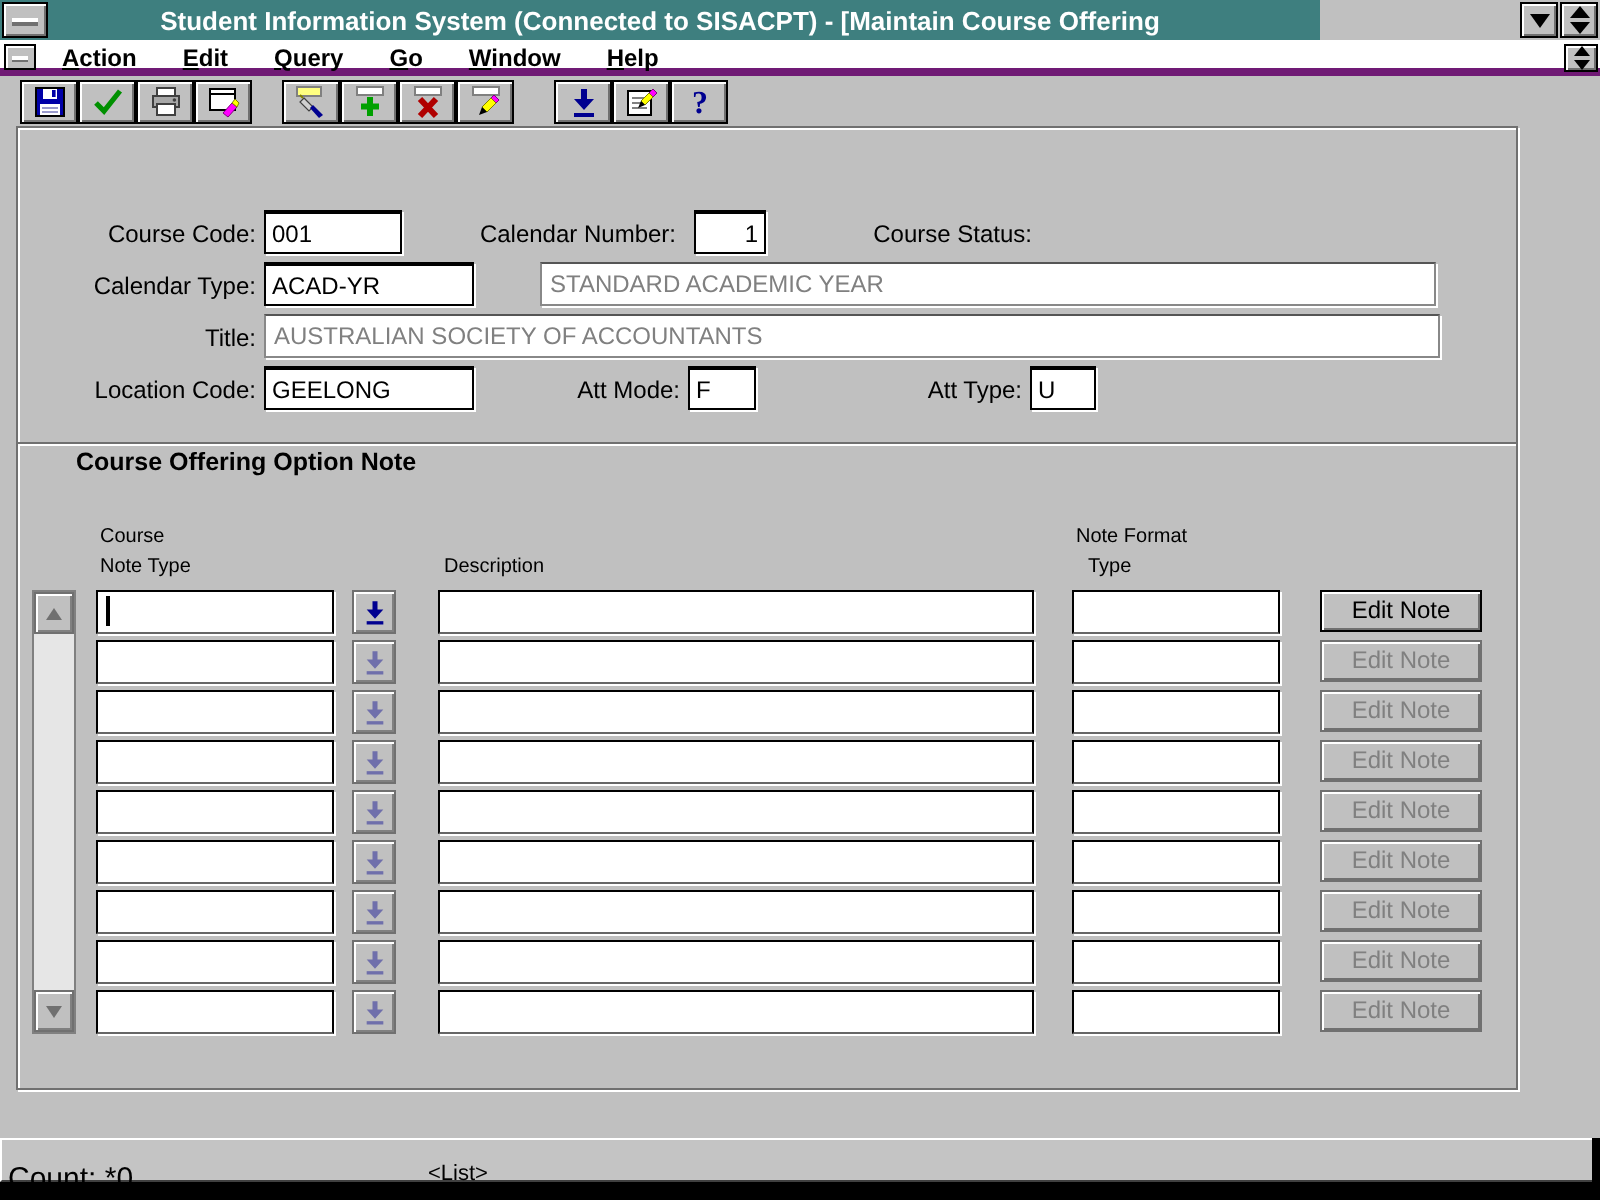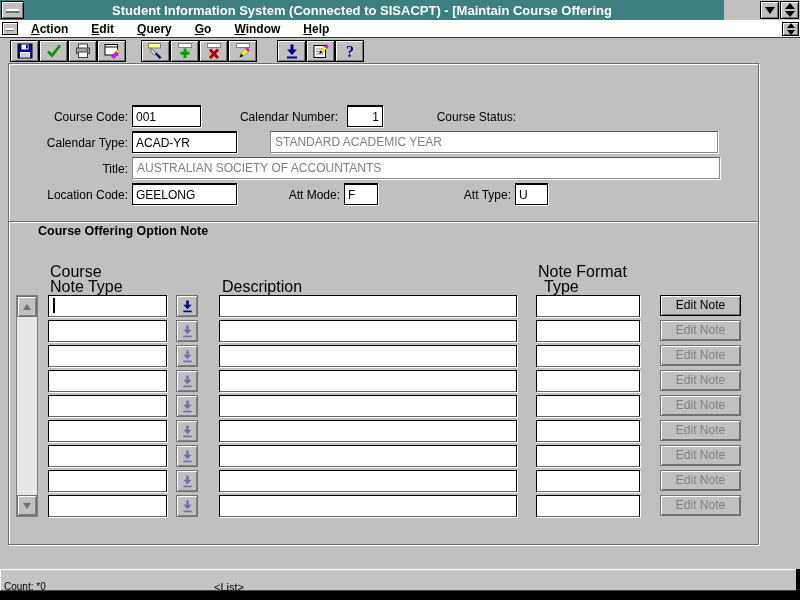--- a/index.html
+++ b/index.html
@@ -1,38 +1,38 @@
 <!DOCTYPE html>
 <html><head>
 <meta charset="utf-8">
 <style>
   * { margin:0; padding:0; box-sizing:border-box; }
   html,body { width:800px; height:600px; }
   body { font-family:"Liberation Sans", sans-serif; background:#000; }
   #stage { position:relative; width:800px; height:600px; background:#C0C0C0; overflow:hidden; }
 
   
-  .titlebar { position:absolute; left:0; top:0; width:724px; height:20px; background:#3E7F7F;padding-left:16px; }
+  .titlebar { position:absolute; left:0; top:0; width:660px; height:20px; background:#3E7F7F;padding-left:16px; }
   .title-text { position:absolute; left:0; top:3px; width:100%; text-align:center; color:#fff;
                 font-size:13px; font-weight:bold; letter-spacing:0; white-space:nowrap; }
   .sysbtn { position:absolute; background:#C0C0C0; border:1px solid #000;
             box-shadow: inset 1px 1px 0 #fff, inset -1px -1px 0 #707070; }
   .sysbox-main { left:1px; top:1px; width:23px; height:18px; }
   .sysdash { position:absolute; left:4px; top:7px; width:13px; height:4px; background:#fff;
              border-bottom:2px solid #707070; }
   .tb-btn { width:19px; height:18px; top:1px; display:flex; align-items:center; justify-content:center; }
   .tb-min { left:760px; } .tb-restore { left:780px; }
   .tri { width:0; height:0; }
   .tri-down { border-left:5px solid transparent; border-right:5px solid transparent; border-top:7px solid #000; }
   .tri-up { border-left:5px solid transparent; border-right:5px solid transparent; border-bottom:7px solid #000; }
   .stacked { display:flex; flex-direction:column; gap:2px; align-items:center; }
 
   
   .menubar { position:absolute; left:0; top:20px; width:800px; height:18px; background:#fff;
-             border-bottom:1px solid #701a75; }
+             border-bottom:4px solid #701a75; }
   .child-sysbox { position:absolute; left:2px; top:2px; width:16px; height:13px; background:#C0C0C0;
                   border:1px solid #000; box-shadow: inset 1px 1px 0 #fff; }
   .child-dash { position:absolute; left:3px; top:5px; width:8px; height:3px; background:#fff;
                 border-bottom:1px solid #707070; }
   .menu-items { position:absolute; left:29px; top:1px; display:flex; gap:19px; }
   .menu-item { display:inline-block; font-size:12px; font-weight:bold; color:#000; padding:1px 2px; }
   .menu-item::first-letter { text-decoration:underline; }
   .child-restore { left:782px; top:2px; width:17px; height:14px; position:absolute; }
 
   
@@ -42,21 +42,21 @@
               display:flex; align-items:center; justify-content:center; }
   .tool-btn svg { display:block; }
 
   
   .canvas { position:absolute; left:8px; top:63px; width:751px; height:482px;
             border:1px solid #707070; box-shadow: 1px 1px 0 #fff, inset 1px 1px 0 #fff; }
   .section-divider { position:absolute; left:9px; top:221px; width:749px; height:2px;
                      border-top:1px solid #707070; border-bottom:1px solid #fff; }
   .sect-header { position:absolute; font-size:12.5px; font-weight:bold; color:#000; }
   .lbl { position:absolute; font-size:12px; color:#000; text-align:right; white-space:nowrap; }
-  .col-lbl { position:absolute; font-size:16px; color:#000; white-space:nowrap; text-align:center; }
+  .col-lbl { position:absolute; font-size:10px; color:#000; white-space:nowrap; text-align:center; }
 
   .fld { position:absolute; height:22px; background:#fff; border:1px solid #000; border-top-width:2px;
          box-shadow:1px 1px 0 #fff; font-family:"Liberation Sans",sans-serif; font-size:12px;
          color:#000; padding:0 3px; outline:none; }
   .fld-dis { position:absolute; height:22px; background:#fff; border:1px solid #888; border-top-color:#555;
              box-shadow:1px 1px 0 #fff; font-size:12px; color:#808080; padding:2px 4px;
              white-space:nowrap; overflow:hidden; line-height:17px; }
   .num { text-align:right; }
 
   
@@ -79,21 +79,21 @@
             box-shadow: inset 1px 1px 0 #fff, inset -1px -1px 0 #808080;
             display:flex; align-items:center; justify-content:center; }
   .vs-up { top:0; } .vs-down { bottom:0; }
   .vs-tri-up { border-left:4px solid transparent; border-right:4px solid transparent; border-bottom:6px solid #707070; }
   .vs-tri-down { border-left:4px solid transparent; border-right:4px solid transparent; border-top:6px solid #707070; }
 
   
   .statusbar { position:absolute; left:0; top:569px; width:796px; height:22px; background:#C4C4C4;
                border-top:1px solid #fff; border-left:1px solid #fff; border-bottom:1px solid #404040; }
   .status-msg { position:absolute; left:3px; top:1px; font-size:11px; color:#000; white-space:nowrap; }
-  .status-count { position:absolute; left:3px; top:11px; font-size:10px; color:#000; }
+  .status-count { position:absolute; left:3px; top:11px; font-size:15px; color:#000; }
   .status-list { position:absolute; left:213px; top:11px; font-size:11px; color:#000; }
   .black-bottom { position:absolute; left:0; top:591px; width:800px; height:9px; background:#000; }
   .black-right { position:absolute; left:796px; top:569px; width:4px; height:31px; background:#000; }
 </style>
 </head>
 <body>
 
 <div id="stage">
 
   <div class="titlebar">

